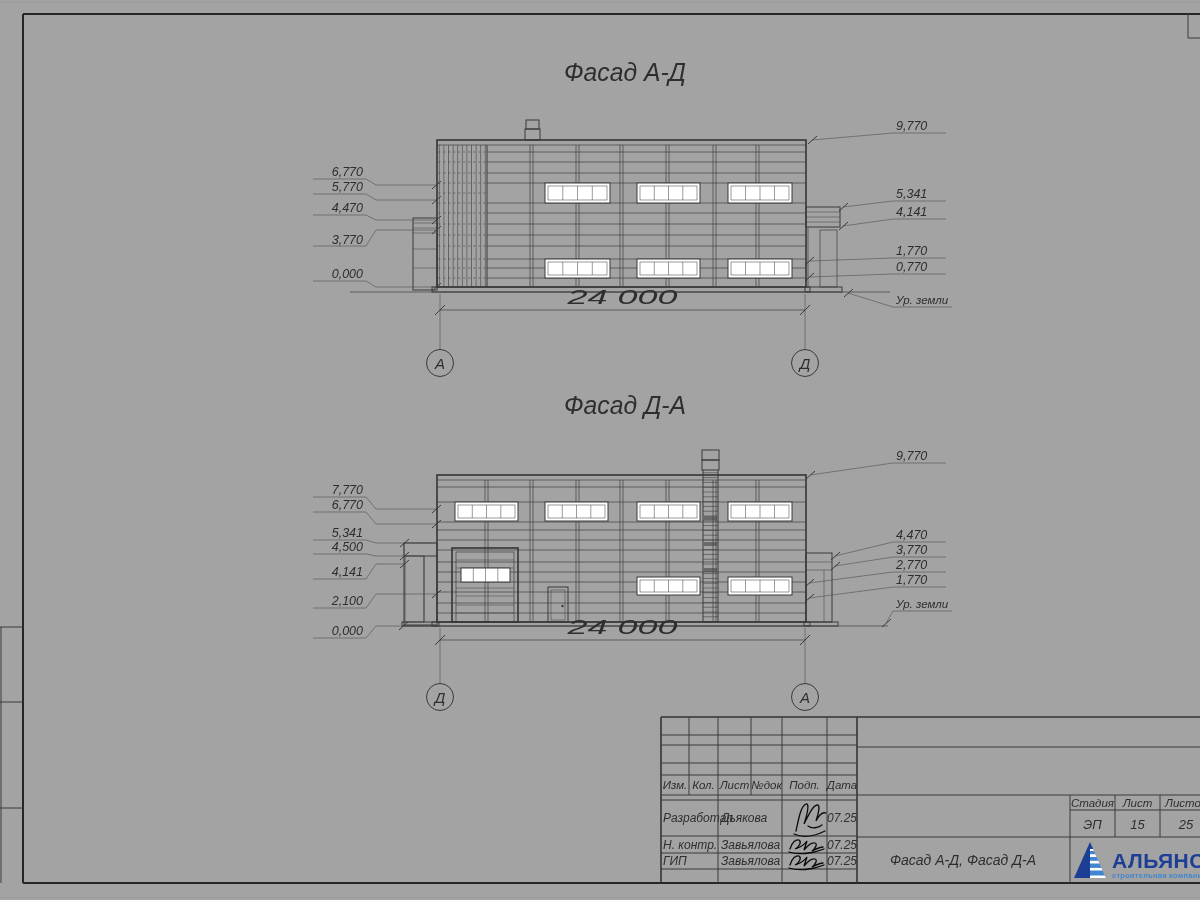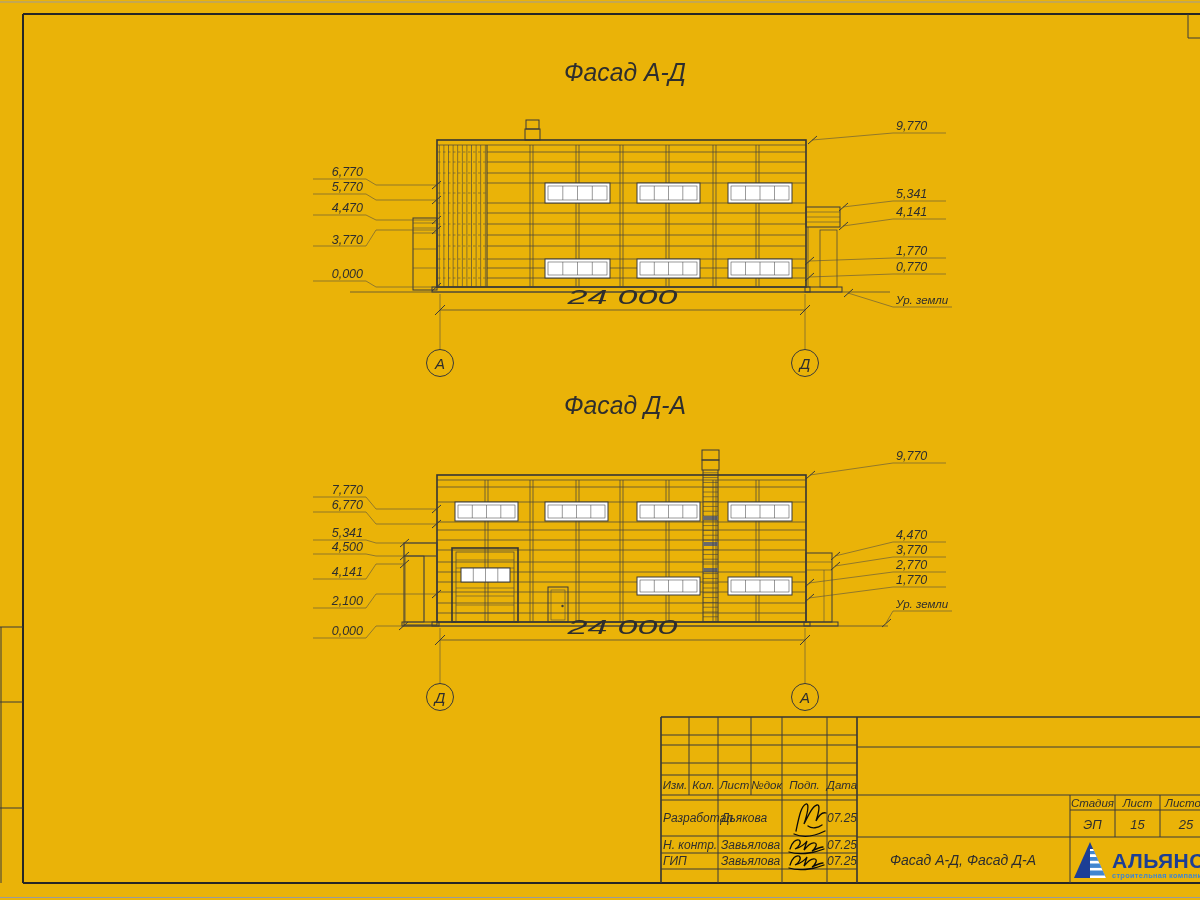--- a/index.html
+++ b/index.html
@@ -1,16 +1,16 @@
 <!DOCTYPE html>
 <html><head>
 <meta charset="utf-8">
 <style>
   html,body{margin:0;padding:0;background:#fff;}
-  .sheet{position:relative;width:1200px;height:900px;background:#eab308;overflow:hidden;}
+  .sheet{position:relative;width:1200px;height:900px;background:#a3a3a3;overflow:hidden;}
   svg{position:absolute;left:0;top:0;}
   .s1{stroke:#353535;stroke-width:1.6;fill:none;}
   .s2{stroke:#3a3a3a;stroke-width:1;fill:none;}
   .s3{stroke:#3f3f3f;stroke-width:0.7;fill:none;}
   .s4{stroke:#474747;stroke-width:0.55;fill:none;}
   .dash{stroke-dasharray:2.5,2.5;}
   .fr{stroke:#262626;stroke-width:2;fill:none;}
   .edge{stroke:#9b9b9b;stroke-width:1.2;fill:none;}
   .winr{fill:#ffffff;stroke:#3a3a3a;stroke-width:1;}
   .wfill{fill:#ffffff;}

